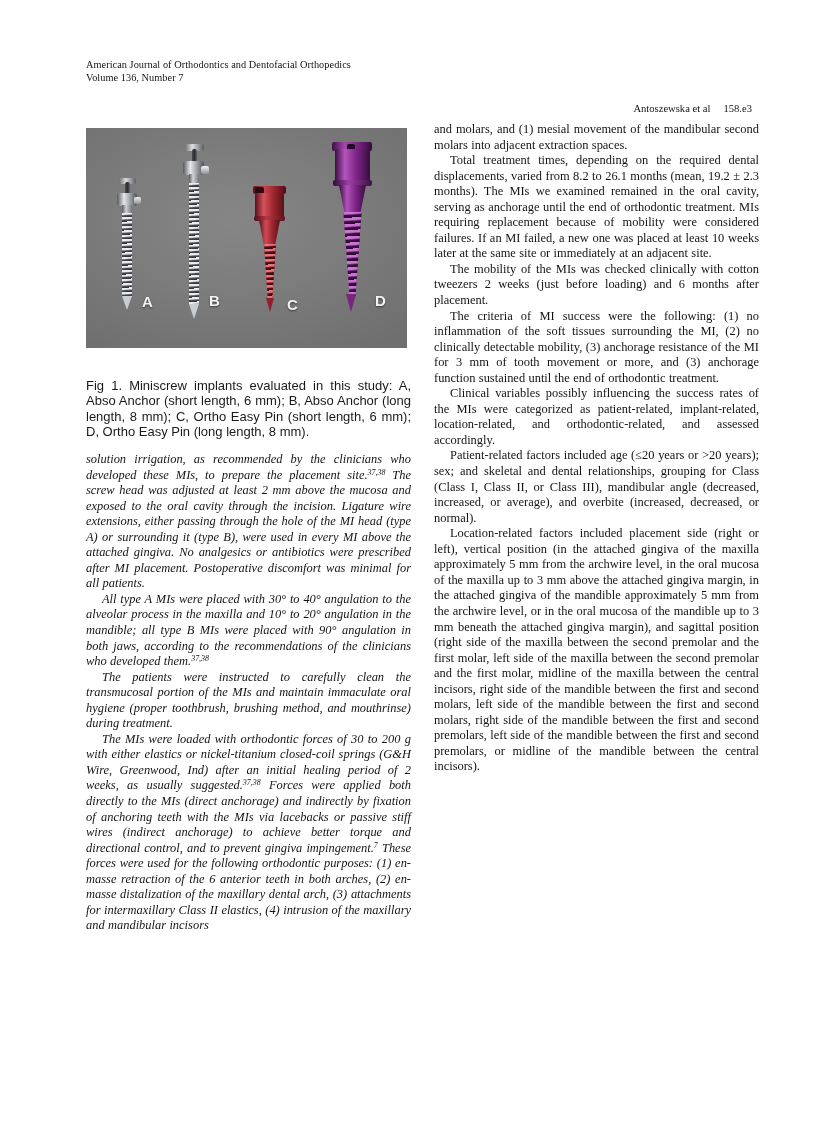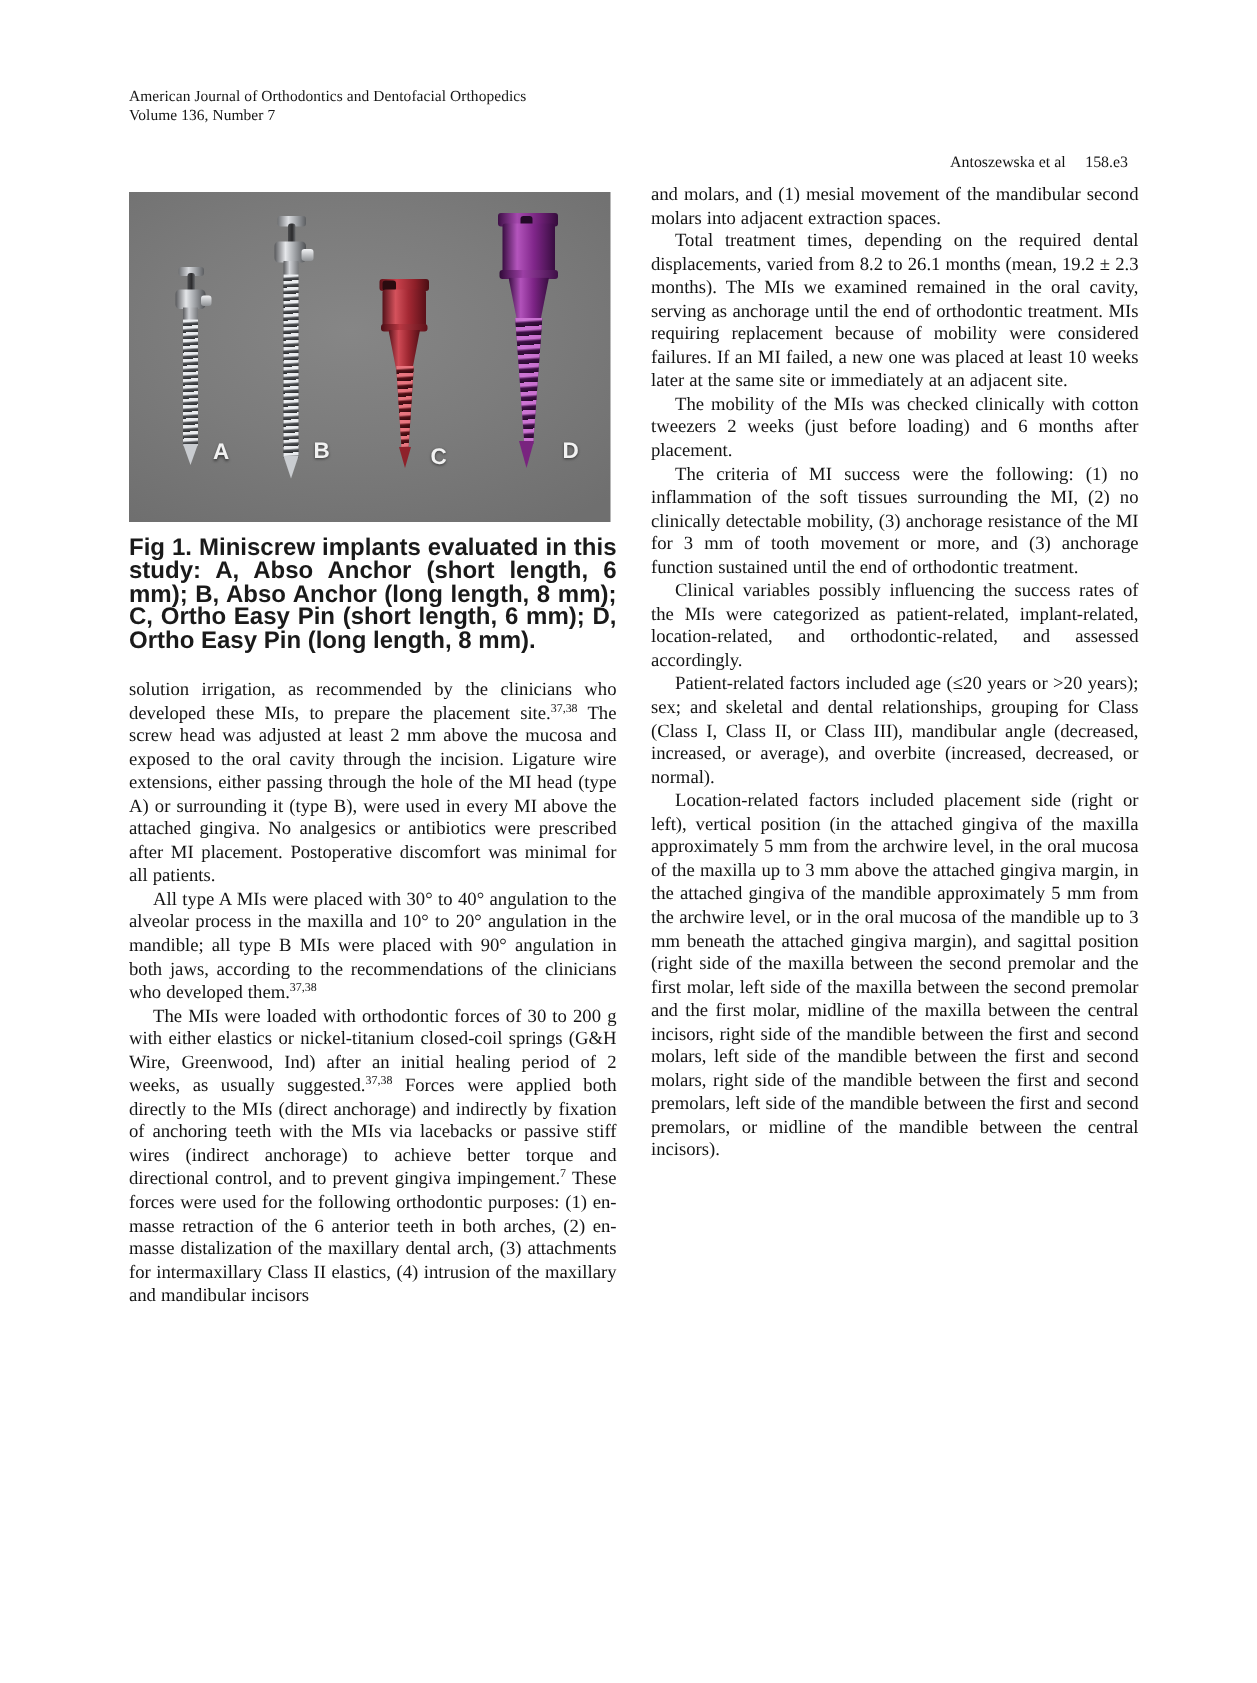--- a/index.html
+++ b/index.html
@@ -53,21 +53,21 @@
     margin-left: 13px;
     margin-top: 44px;
   }
 
   
   .col {
     position: absolute;
     top: 122px;
     width: 325px;
   }
-  .col-left  { left: 86px; }
+  .col-left  { left: 86px; font-style: italic; }
   .col-right { left: 434px; }
 
   .col p {
     margin: 0;
     font-size: 12.45px;
     line-height: 15.55px;
     text-align: justify;
     text-indent: 16px;
     -webkit-hyphens: none;
     hyphens: none;
@@ -120,28 +120,27 @@
     width: 0; height: 0;
   }
   .threads {
     position: absolute;
     background-repeat: repeat-y;
   }
 
   .caption {
     position: absolute;
     left: 86px;
-    top: 358px;
+    top: 378px;
     width: 325px;
     font-family: "Liberation Sans", "DejaVu Sans", sans-serif;
-    font-size: 16px;
+    font-size: 13px;
     line-height: 15.4px;
     text-align: justify;
     color: #1a1a1a;
-    font-weight: bold;
   }
 
   .body-left {
     position: absolute;
     left: 86px;
     top: 452px;
     width: 325px;
   }
 </style>
 </head>
@@ -221,20 +220,21 @@
   </div>
 
   <div class="caption">
     <span>Fig 1.</span>
     <span>Miniscrew implants evaluated in this study: A, Abso Anchor (short length, 6 mm); B, Abso Anchor (long length, 8 mm); C, Ortho Easy Pin (short length, 6 mm); D, Ortho Easy Pin (long length, 8 mm).</span>
   </div>
 
   <div class="col col-left body-left">
     <p class="noindent"><span>solution irrigation, as recommended by the clinicians who developed these MIs, to prepare the placement site.</span><sup>37,38</sup><span> The screw head was adjusted at least 2 mm above the mucosa and exposed to the oral cavity through the incision. Ligature wire extensions, either passing through the hole of the MI head (type A) or surrounding it (type B), were used in every MI above the attached gingiva. No analgesics or antibiotics were prescribed after MI placement. Postoperative discomfort was minimal for all patients.</span></p>
     <p><span>All type A MIs were placed with 30° to 40° angulation to the alveolar process in the maxilla and 10° to 20° angulation in the mandible; all type B MIs were placed with 90° angulation in both jaws, according to the recommendations of the clinicians who developed them.</span><sup>37,38</sup></p>
+    <p>The patients were instructed to carefully clean the transmucosal portion of the MIs and maintain immaculate oral hygiene (proper toothbrush, brushing method, and mouthrinse) during treatment.</p>
     <p><span>The MIs were loaded with orthodontic forces of 30 to 200 g with either elastics or nickel-titanium closed-coil springs (G&amp;H Wire, Greenwood, Ind) after an initial healing period of 2 weeks, as usually suggested.</span><sup>37,38</sup><span> Forces were applied both directly to the MIs (direct anchorage) and indirectly by fixation of anchoring teeth with the MIs via lacebacks or passive stiff wires (indirect anchorage) to achieve better torque and directional control, and to prevent gingiva impingement.</span><sup>7</sup><span> These forces were used for the following orthodontic purposes: (1) en-masse retraction of the 6 anterior teeth in both arches, (2) en-masse distalization of the maxillary dental arch, (3) attachments for intermaxillary Class II elastics, (4) intrusion of the maxillary and mandibular incisors</span></p>
   </div>
 
   <div class="col col-right">
     <p class="noindent">and molars, and (1) mesial movement of the mandibular second molars into adjacent extraction spaces.</p>
     <p>Total treatment times, depending on the required dental displacements, varied from 8.2 to 26.1 months (mean, 19.2 ± 2.3 months). The MIs we examined remained in the oral cavity, serving as anchorage until the end of orthodontic treatment. MIs requiring replacement because of mobility were considered failures. If an MI failed, a new one was placed at least 10 weeks later at the same site or immediately at an adjacent site.</p>
     <p>The mobility of the MIs was checked clinically with cotton tweezers 2 weeks (just before loading) and 6 months after placement.</p>
     <p>The criteria of MI success were the following: (1) no inflammation of the soft tissues surrounding the MI, (2) no clinically detectable mobility, (3) anchorage resistance of the MI for 3 mm of tooth movement or more, and (3) anchorage function sustained until the end of orthodontic treatment.</p>
     <p>Clinical variables possibly influencing the success rates of the MIs were categorized as patient-related, implant-related, location-related, and orthodontic-related, and assessed accordingly.</p>
     <p>Patient-related factors included age (≤20 years or &gt;20 years); sex; and skeletal and dental relationships, grouping for Class (Class I, Class II, or Class III), mandibular angle (decreased, increased, or average), and overbite (increased, decreased, or normal).</p>

